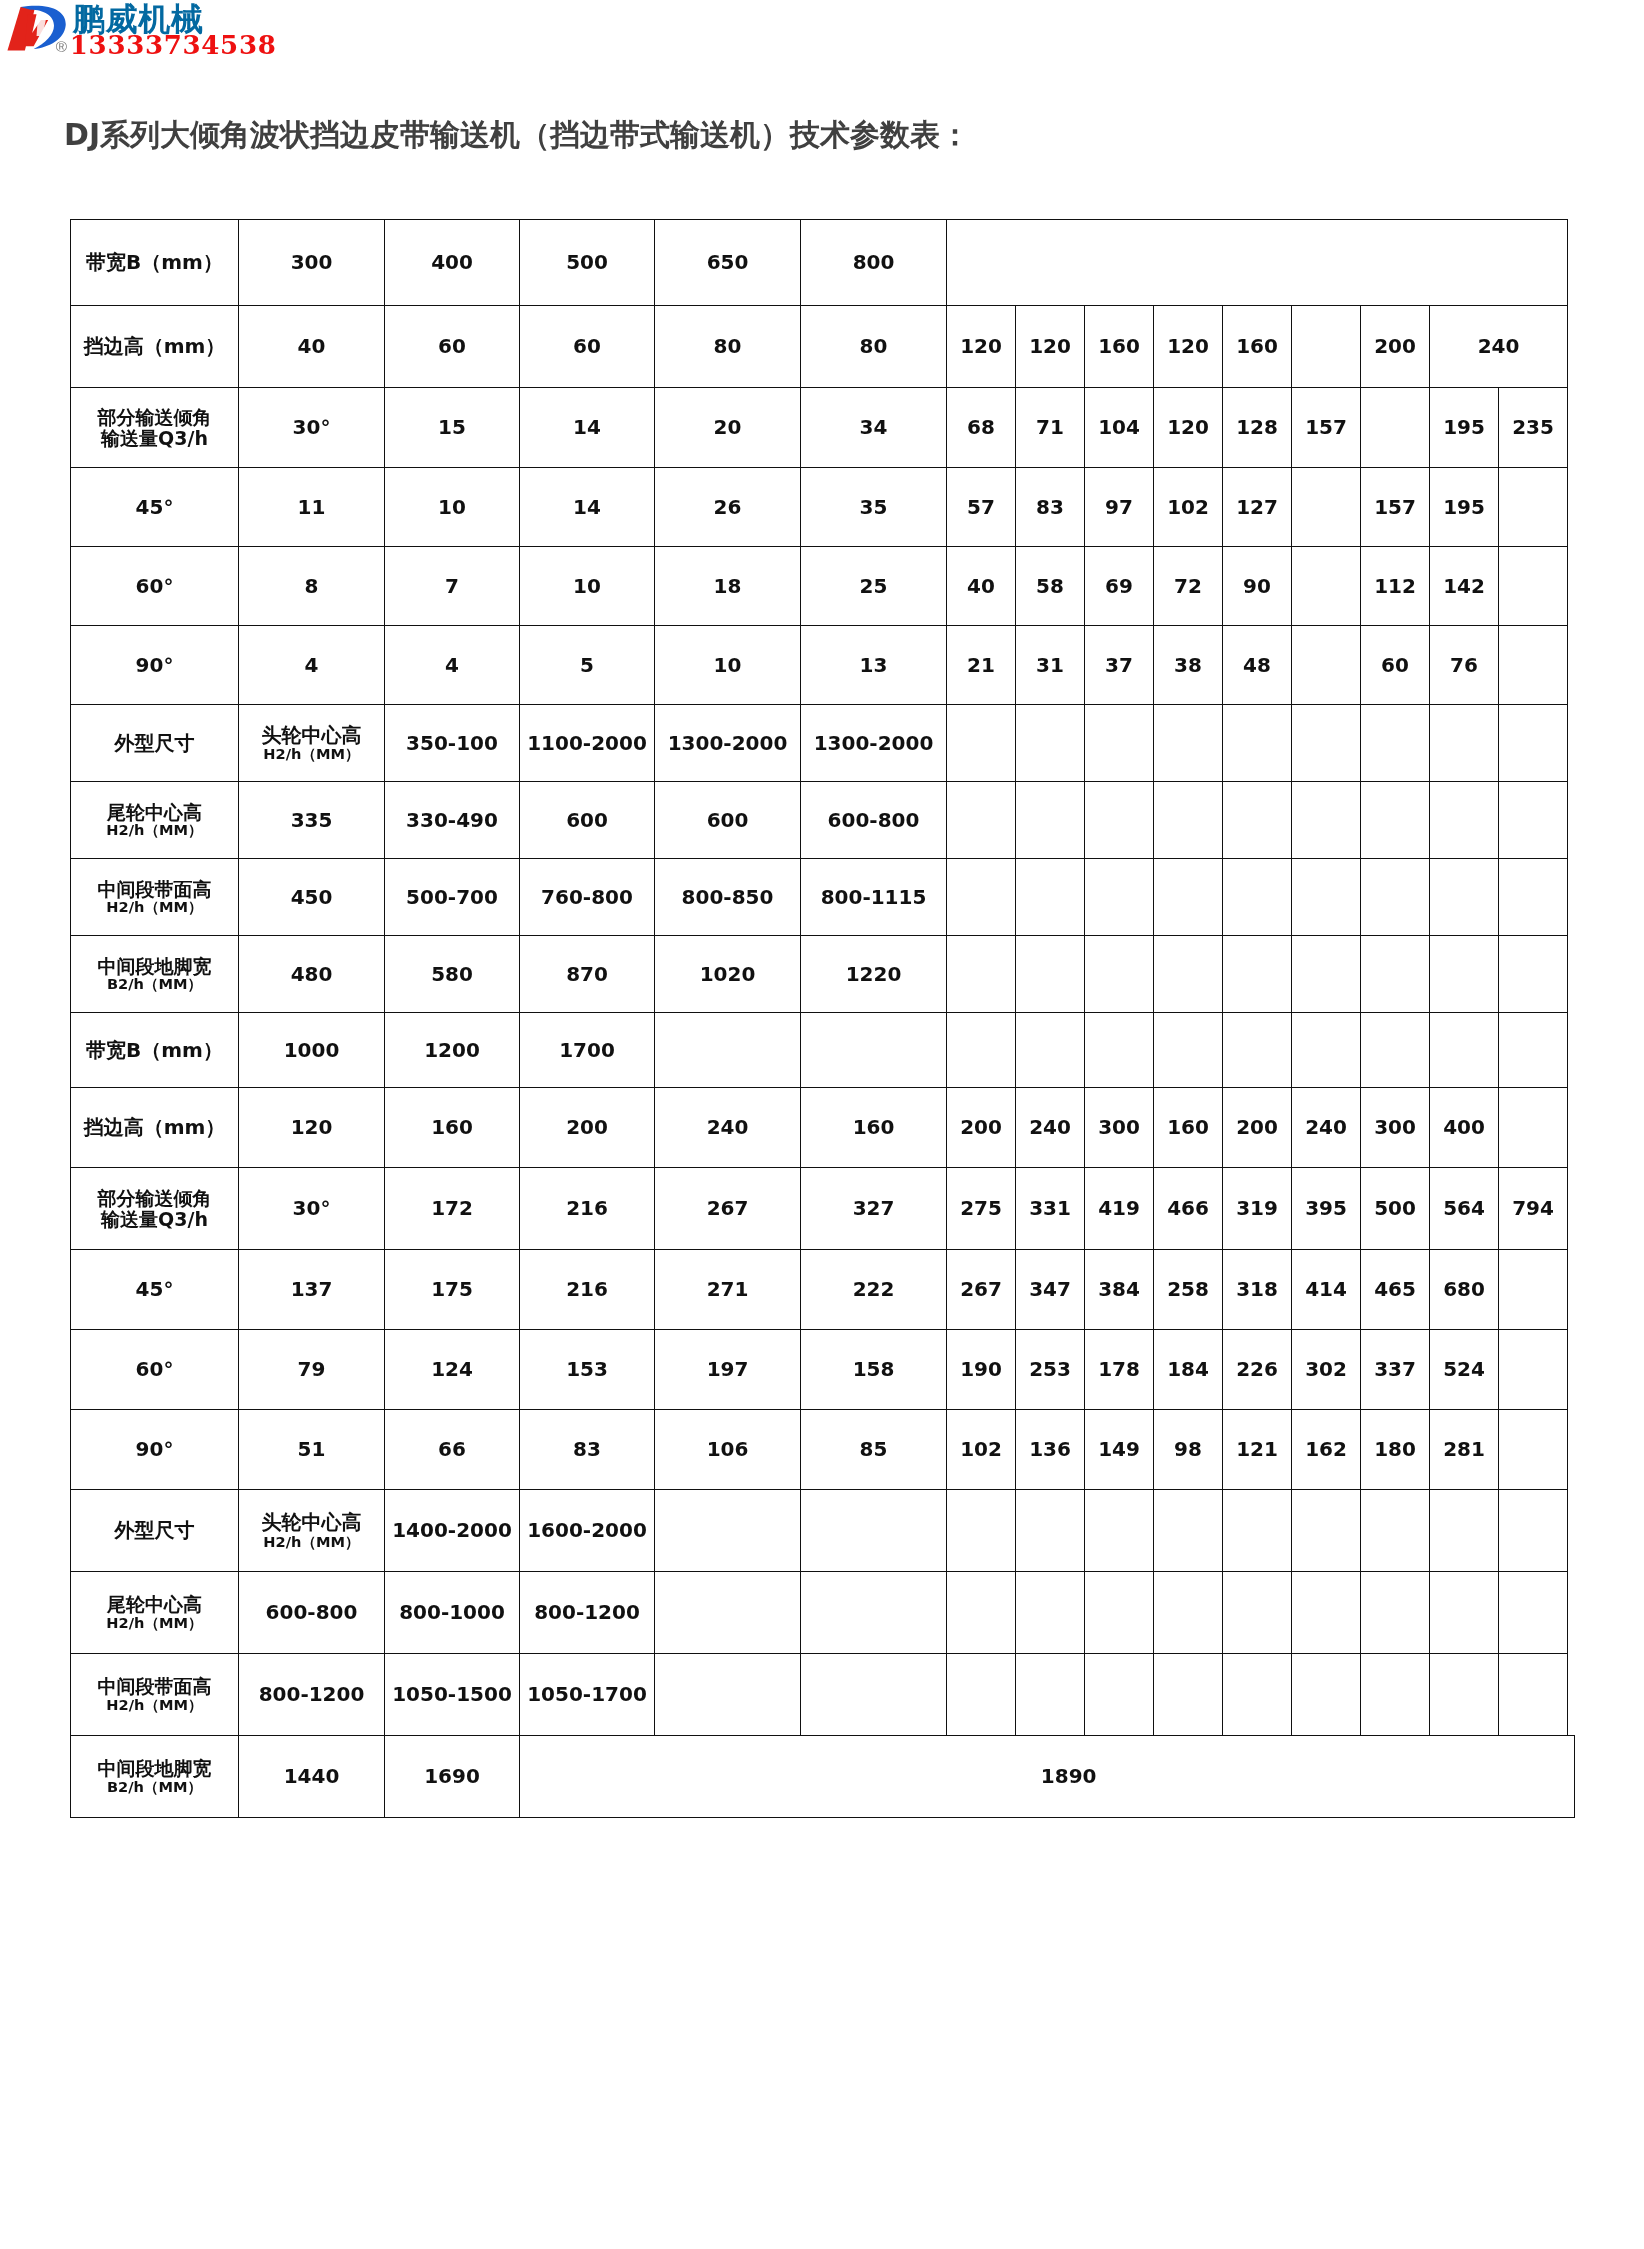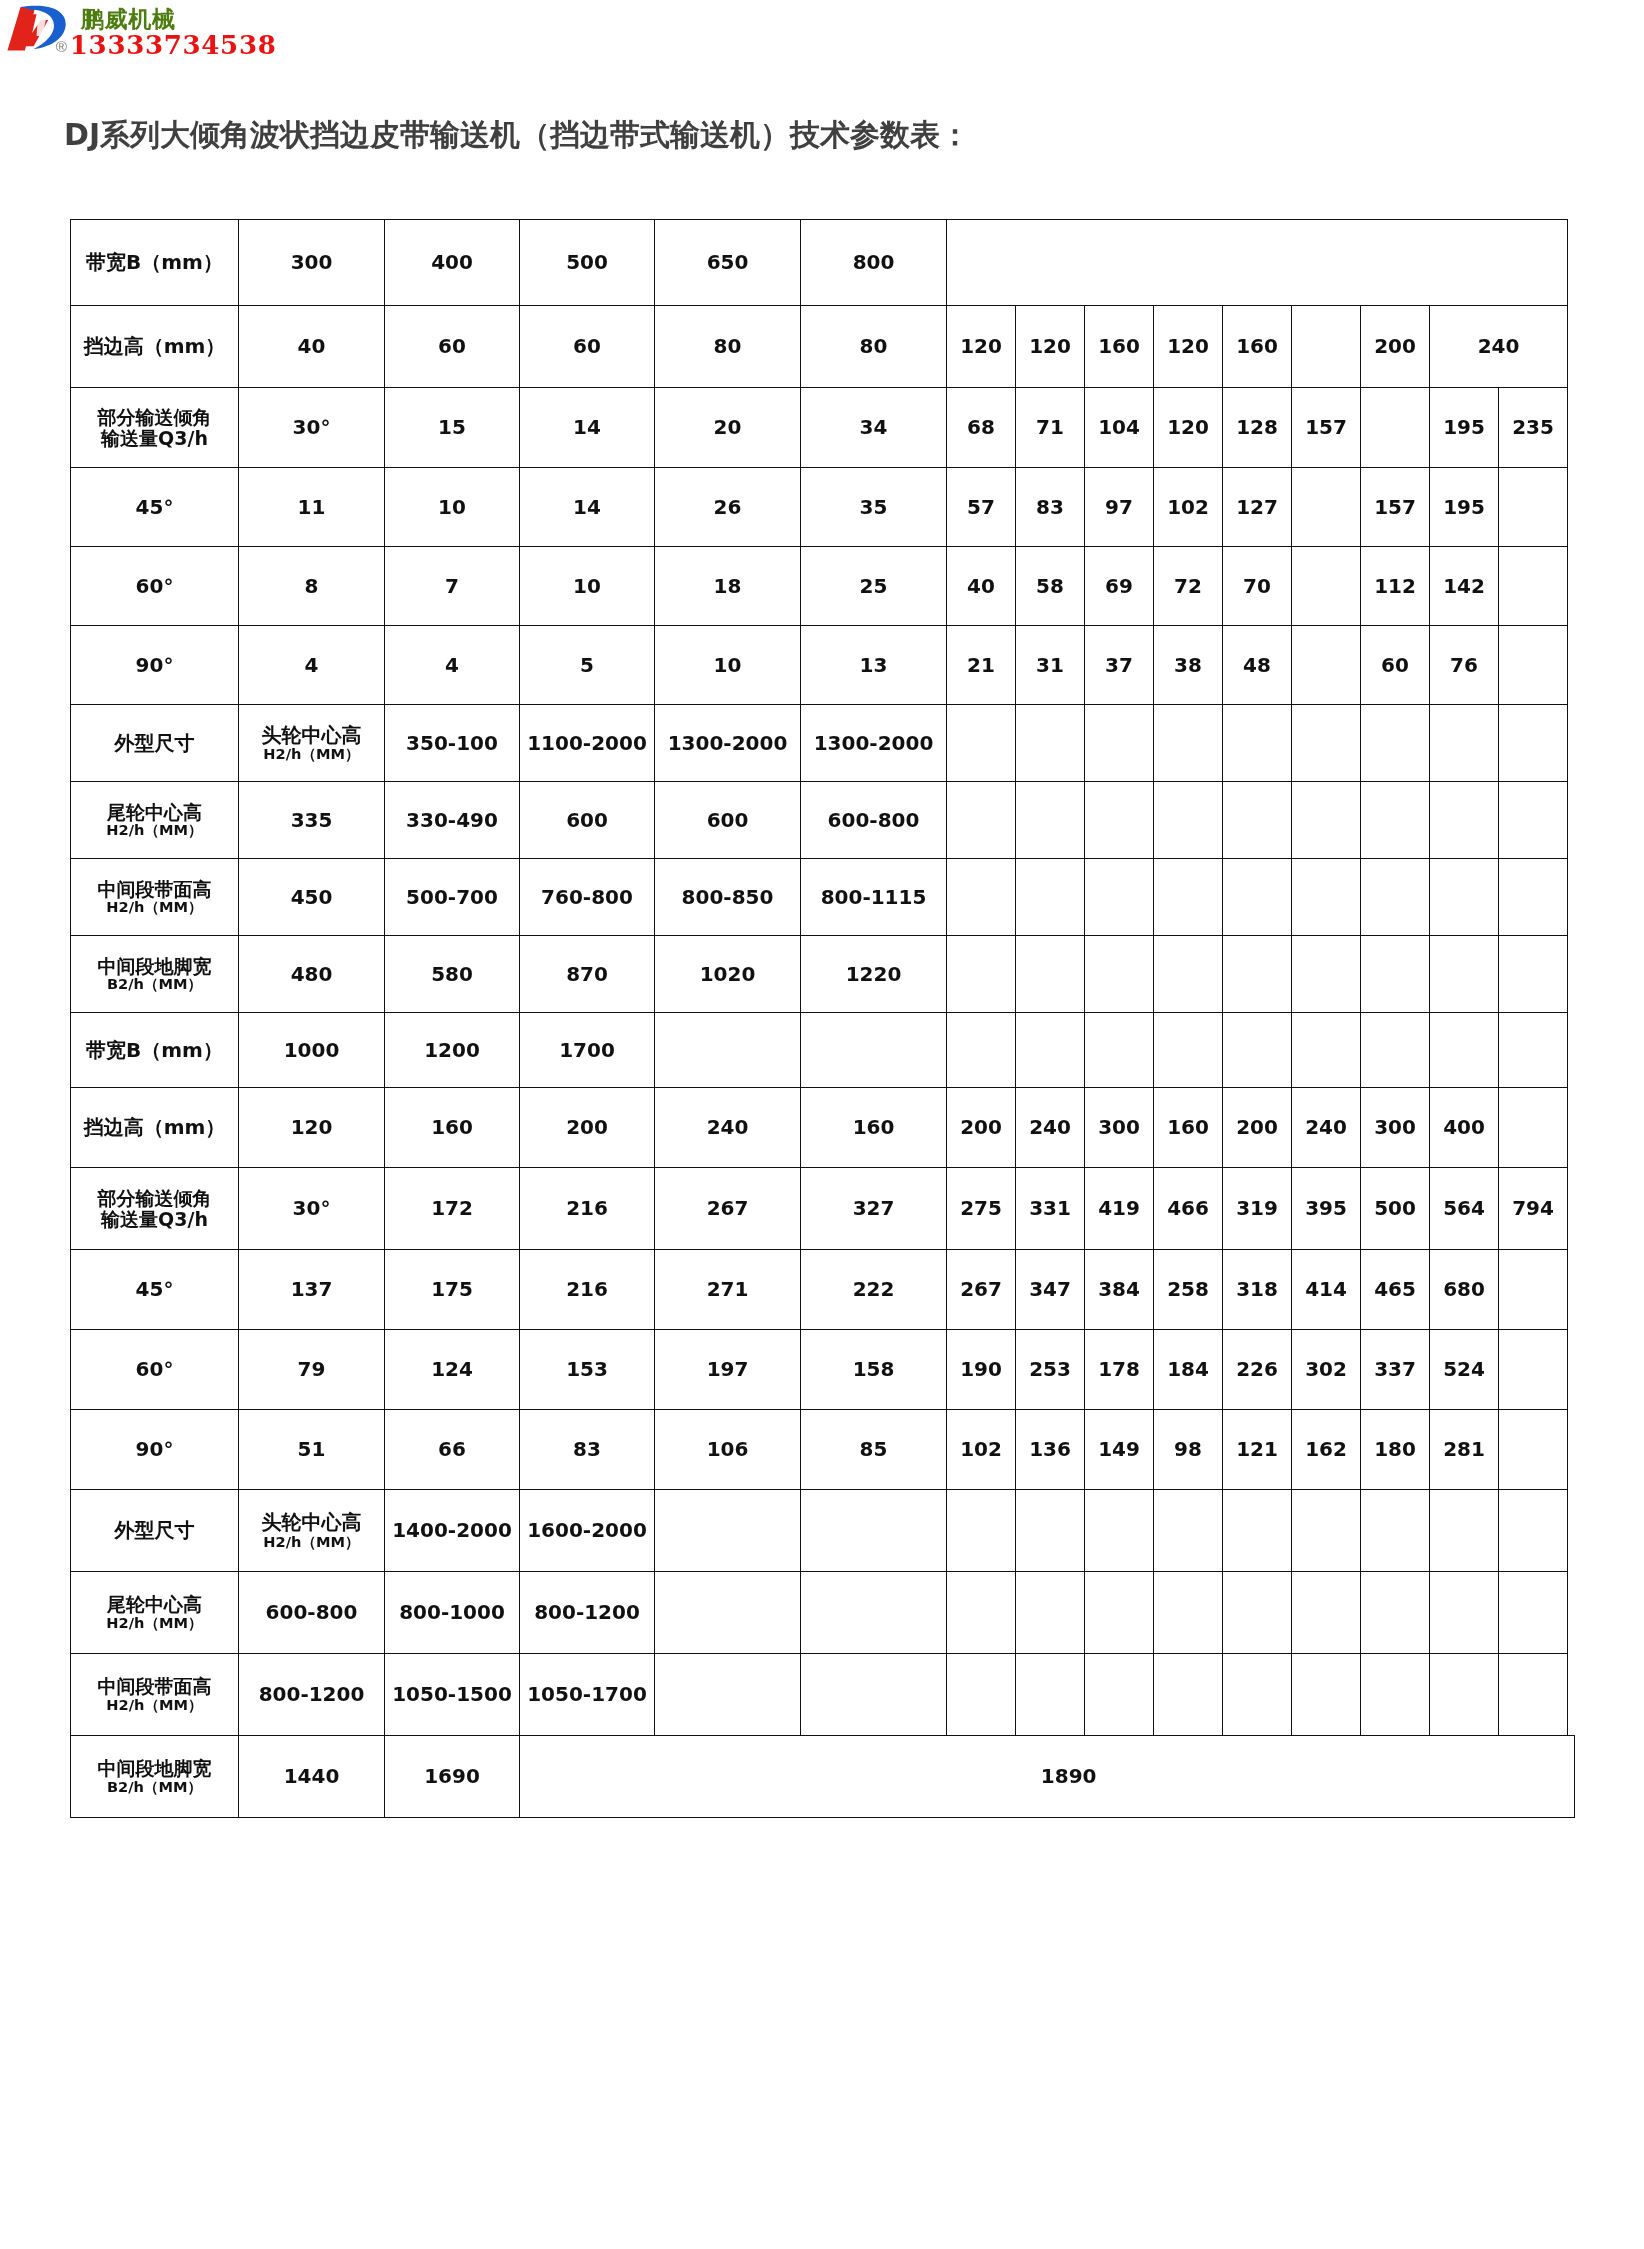--- a/index.html
+++ b/index.html
@@ -10,23 +10,23 @@
     font-family:"Liberation Sans","DejaVu Sans",sans-serif;
     position:relative;
     overflow:hidden;
   }
 
   
   #logo-block { position:absolute; left:5.8px; top:4.4px; width:307px; height:66px; }
   #logo-mark { position:absolute; left:0; top:0; width:64px; height:48px; }
   #brand-name {
     position:absolute; left:67px; top:-1.5px;
-    font-size:23px; font-weight:700; color:#4d7c0f;
+    font-size:32px; font-weight:700; color:#0369a1;
     font-family:"DejaVu Sans","Liberation Sans",sans-serif;
-    letter-spacing:0.7px; line-height:32px; white-space:nowrap;margin-left:8px;
+    letter-spacing:0.7px; line-height:32px; white-space:nowrap;
   }
   #reg-mark {
     position:absolute; left:50px; top:35px;
     font-size:15.3px; color:#7a7a7a; line-height:15.3px;
   }
   #brand-phone {
     position:absolute; left:64px; top:29px;
     font-size:26px; font-weight:700; color:#ee1111;
     font-family:"DejaVu Serif","Liberation Serif",serif;
     letter-spacing:0.7px; line-height:25px; white-space:nowrap;
@@ -182,21 +182,21 @@
     <td class="lbl" style="height:79px">60°</td>
     <td>8</td>
     <td class="shade">7</td>
     <td>10</td>
     <td class="shade">18</td>
     <td>25</td>
     <td class="nr shade2">40</td>
     <td class="nr">58</td>
     <td class="nr shade2">69</td>
     <td class="nr">72</td>
-    <td class="nr shade2">70</td>
+    <td class="nr shade2">90</td>
     <td class="nr"></td>
     <td class="nr shade2">112</td>
     <td class="nr">142</td>
     <td class="nr shade2"></td>
   </tr>
 
   <tr>
     <td class="lbl" style="height:79px">90°</td>
     <td>4</td>
     <td class="shade">4</td>

